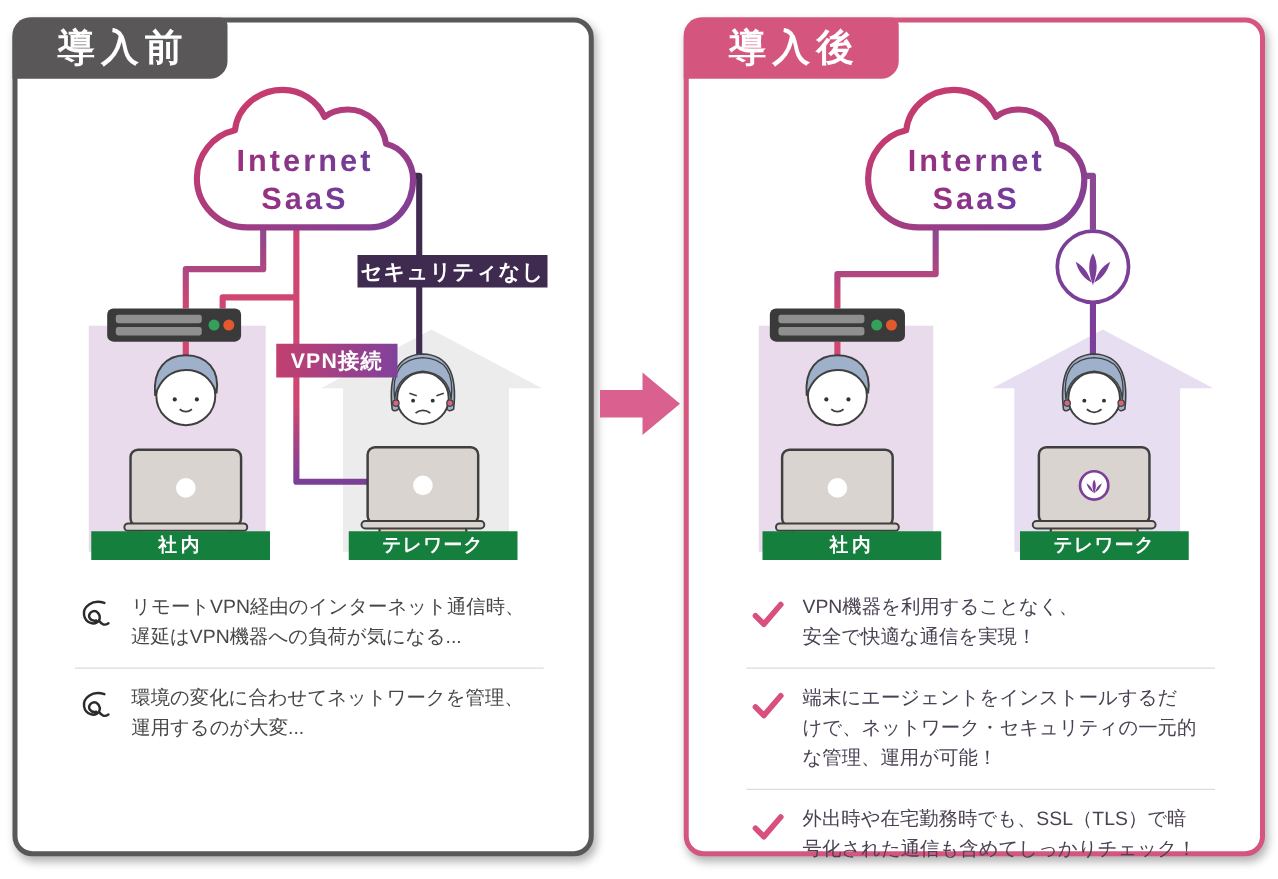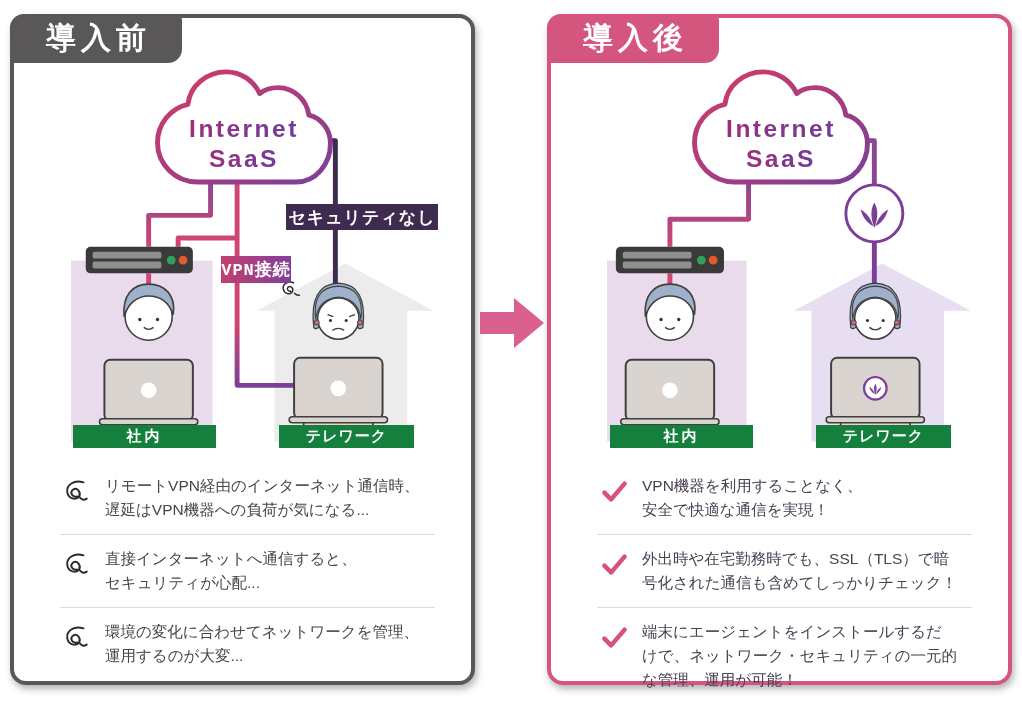--- a/index.html
+++ b/index.html
@@ -13,22 +13,22 @@
   .panel-badge{position:absolute;top:-4px;left:-4px;width:172px;height:49px;
         border-radius:14px 6px 14px 0;color:#fff;font-size:30px;font-weight:800;
         letter-spacing:5px;display:flex;align-items:center;justify-content:center;
         padding-left:5px;box-sizing:border-box;}
   .panel.before .panel-badge{background:#595757;}
   .panel.after .panel-badge{background:#d4567f;}
   .diagram{position:absolute;left:0;top:0;width:100%;height:100%;}
   .tag{position:absolute;color:#fff;font-weight:700;font-size:17px;display:flex;
        align-items:center;justify-content:center;box-sizing:border-box;}
   .no-security{left:272px;top:186px;width:152px;height:26px;background:#3f2a50;letter-spacing:1px;}
-  .vpn-tag{left:207px;top:238px;width:70px;height:27px;
-       background:linear-gradient(90deg,#c2406f,#80419b);letter-spacing:1px;font-family:Liberation Mono, monospace;}
+  .vpn-tag{left:207px;top:257px;width:97px;height:27px;
+       background:linear-gradient(90deg,#c2406f,#80419b);letter-spacing:1px;}
   .zone-label{position:absolute;height:23px;background:#15803d;color:#fff;font-size:15px;
        font-weight:700;display:flex;align-items:center;justify-content:center;letter-spacing:3px;}
   .zone-office{left:59px;top:407px;width:143px;}
   .zone-telework{left:265px;top:407px;width:135px;letter-spacing:1px;}
   .items{position:absolute;left:46px;right:36px;top:444px;}
   .item{display:flex;gap:13px;padding:12px 2px;align-items:flex-start;}
   .item + .item{border-top:1px solid #dcdcdc;}
   .item .ic{flex:0 0 30px;display:flex;justify-content:center;margin-top:4px;}
   .item p{margin:0;white-space:pre-line;font-size:15.5px;line-height:1.55;color:#474747;}
   .panel.after .item p{color:#4a4153;}
@@ -147,29 +147,20 @@
         </span>
         <p>リモートVPN経由のインターネット通信時、
 遅延はVPN機器への負荷が気になる...</p>
       </div>
       <div class="item">
         <span class="ic">
           <svg width="26" height="26" viewBox="0 0 24 24">
               <path d="M 18,4 C 9,1 2,7 3,13 C 4,19 11,21 14,17 C 16,13 12,8 8,11 C 5,14 8,18 12,17 M 14,17 c 2,3 4,4 7,2" fill="none" stroke="#2b2b2b" stroke-width="1.8" stroke-linecap="round"></path>
             </svg>
         </span>
-        <p>直接インターネットへ通信すると、
-セキュリティが心配...</p>
-      </div>
-      <div class="item">
-        <span class="ic">
-          <svg width="26" height="26" viewBox="0 0 24 24">
-              <path d="M 18,4 C 9,1 2,7 3,13 C 4,19 11,21 14,17 C 16,13 12,8 8,11 C 5,14 8,18 12,17 M 14,17 c 2,3 4,4 7,2" fill="none" stroke="#2b2b2b" stroke-width="1.8" stroke-linecap="round"></path>
-            </svg>
-        </span>
         <p>環境の変化に合わせてネットワークを管理、
 運用するのが大変...</p>
       </div>
     </div>
   </div>
 
   <div class="arrow-wrap">
     <svg width="66" height="52" viewBox="0 0 66 52">
       <polygon points="0,15 34,15 34,1 64,26 34,51 34,37 0,37" fill="#da6090"></polygon>
     </svg>
@@ -283,29 +274,29 @@
         </span>
         <p>VPN機器を利用することなく、
 安全で快適な通信を実現！</p>
       </div>
       <div class="item">
         <span class="ic">
           <svg width="27" height="27" viewBox="0 0 24 24">
               <polyline points="3,13 9,19 21,5" fill="none" stroke="#d94f7e" stroke-width="4" stroke-linecap="round" stroke-linejoin="round"></polyline>
             </svg>
         </span>
-        <p>外出時や在宅勤務時でも、SSL（TLS）で暗
-号化された通信も含めてしっかりチェック！</p>
-      </div>
-      <div class="item">
-        <span class="ic">
-          <svg width="27" height="27" viewBox="0 0 24 24">
-              <polyline points="3,13 9,19 21,5" fill="none" stroke="#d94f7e" stroke-width="4" stroke-linecap="round" stroke-linejoin="round"></polyline>
-            </svg>
-        </span>
         <p>端末にエージェントをインストールするだ
 けで、ネットワーク・セキュリティの一元的
 な管理、運用が可能！</p>
       </div>
+      <div class="item">
+        <span class="ic">
+          <svg width="27" height="27" viewBox="0 0 24 24">
+              <polyline points="3,13 9,19 21,5" fill="none" stroke="#d94f7e" stroke-width="4" stroke-linecap="round" stroke-linejoin="round"></polyline>
+            </svg>
+        </span>
+        <p>外出時や在宅勤務時でも、SSL（TLS）で暗
+号化された通信も含めてしっかりチェック！</p>
+      </div>
     </div>
   </div>
 
 </div>
 
 </body></html>

